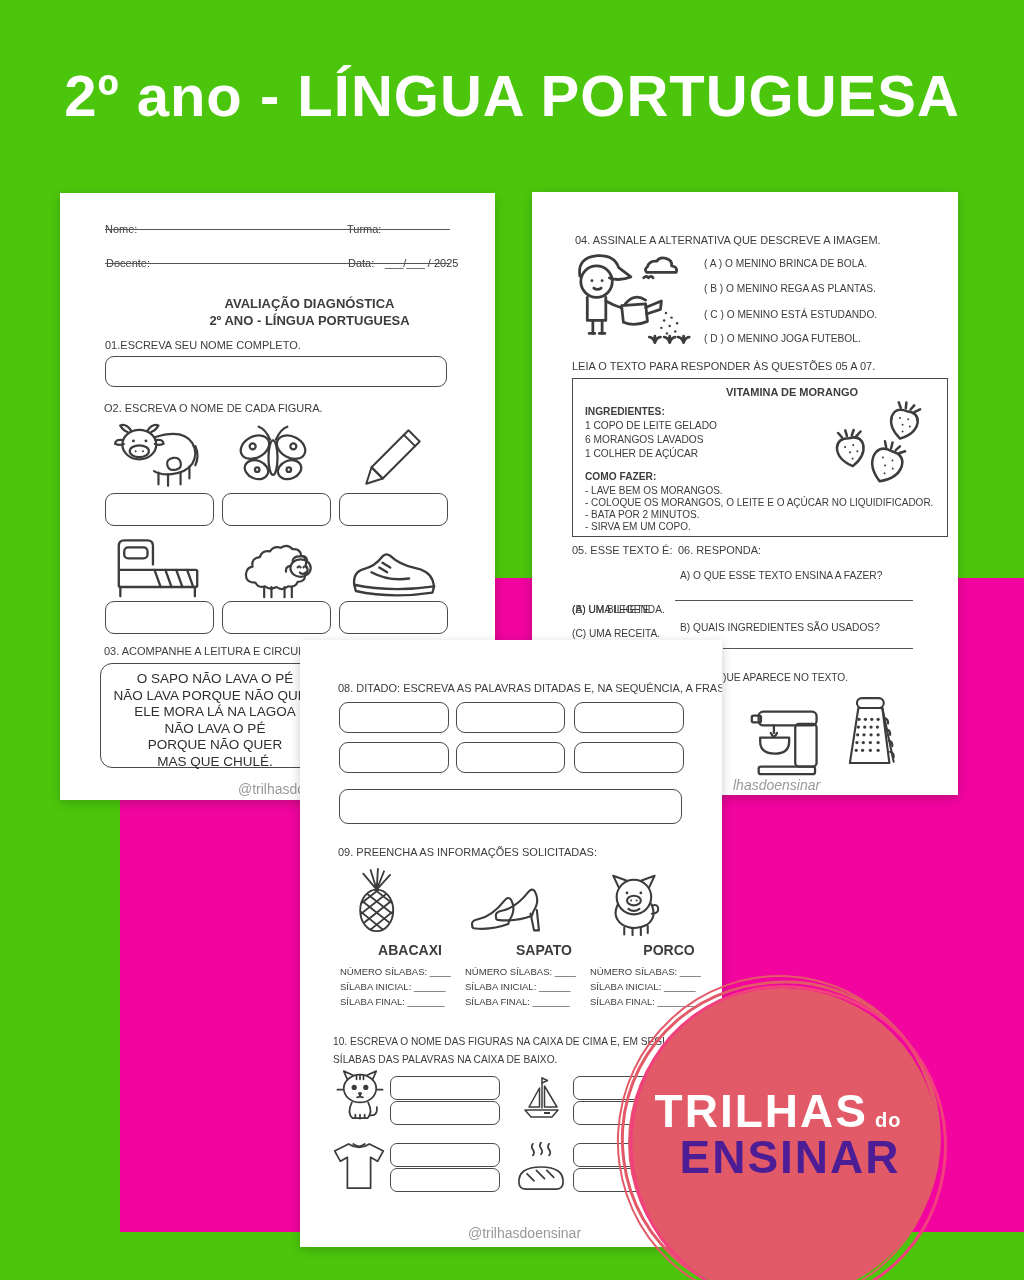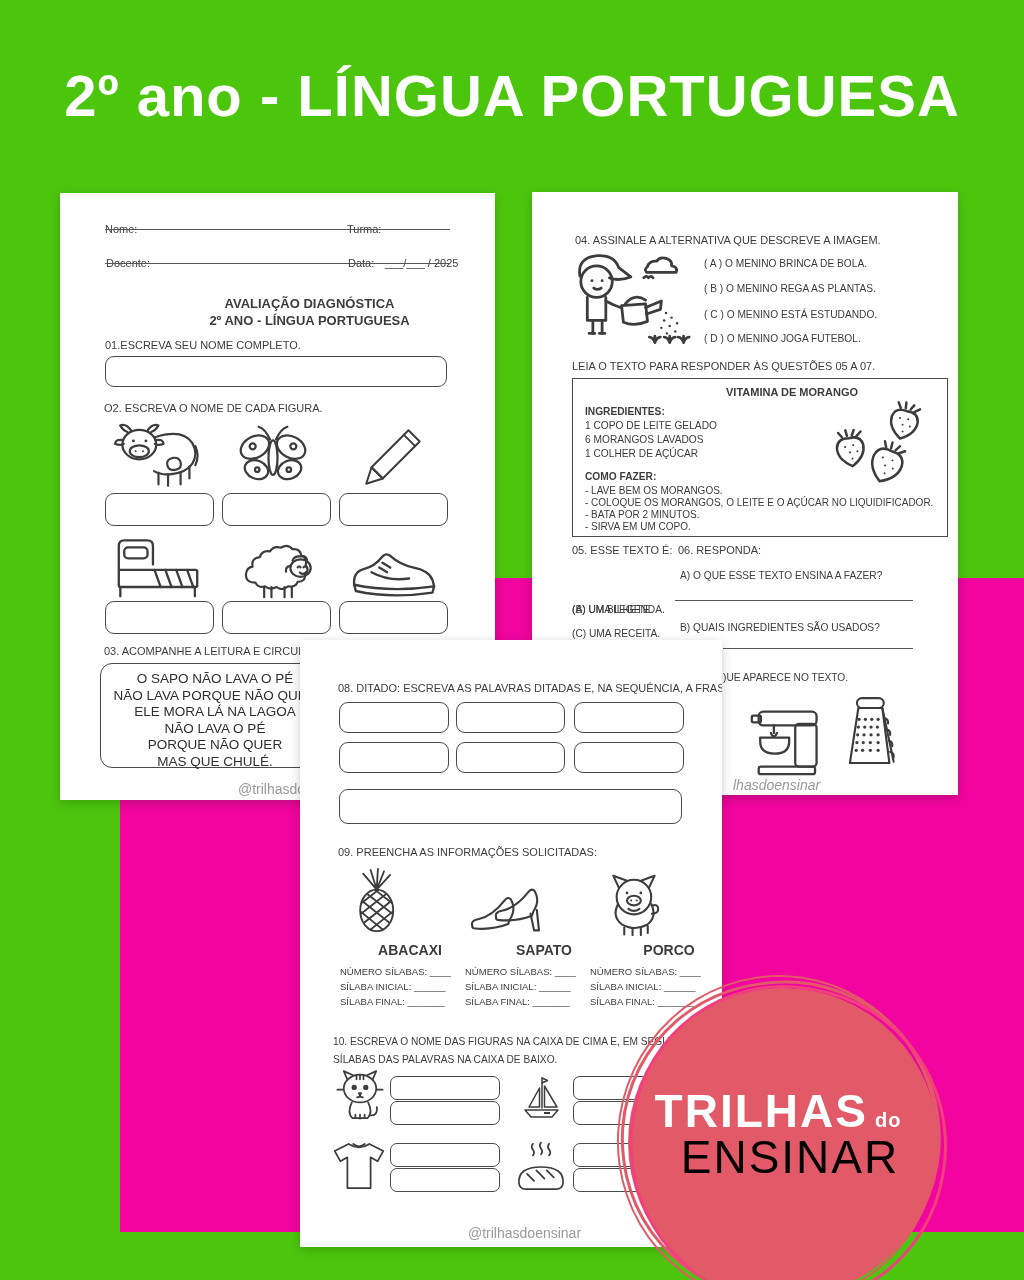--- a/index.html
+++ b/index.html
@@ -29,22 +29,22 @@
   
   .logo{position:absolute;left:628px;top:988px;width:310px;height:310px;z-index:6;}
   .logo-fill{position:absolute;inset:0;border-radius:50%;background:var(--logo-fill,#e25a68);}
   .ring{position:absolute;border-radius:50% 49% 51% 50%;background:transparent;}
   .ring1{inset:-7px -3px -1px -7px;border:3px solid var(--logo-fill,#e25a68);transform:rotate(-7deg);}
   .ring2{inset:-2px -9px -8px 1px;border:3px solid var(--logo-ring,#f23f7e);transform:rotate(9deg);border-radius:49% 51% 50% 52%;}
   .ring3{inset:-13px 0px -6px -11px;border:2.5px solid var(--logo-fill,#e25a68);transform:rotate(3deg);border-radius:51% 50% 49% 50%;}
   .logo-line1{position:absolute;left:0;top:96px;width:300px;text-align:center;color:#fff;
               font-size:46px;font-weight:bold;letter-spacing:2px;white-space:nowrap;}
   .logo-small{font-size:20px;font-weight:bold;letter-spacing:1px;margin-left:7px;}
-  .logo-line2{position:absolute;left:12px;top:142px;width:300px;text-align:center;color:#000000;
-              font-size:46px;font-weight:normal;letter-spacing:2px;white-space:nowrap;}
+  .logo-line2{position:absolute;left:12px;top:142px;width:300px;text-align:center;color:#4c1d95;
+              font-size:46px;font-weight:bold;letter-spacing:2px;white-space:nowrap;}
   svg .ln{fill:none;stroke:#3c3c3c;stroke-width:3;stroke-linecap:round;stroke-linejoin:round;}
   svg .fl{fill:#3c3c3c;stroke:none;}
 </style>
 </head>
 <body>
 
 <div class="canvas">
 
   <div class="magenta-rect"></div>
 

